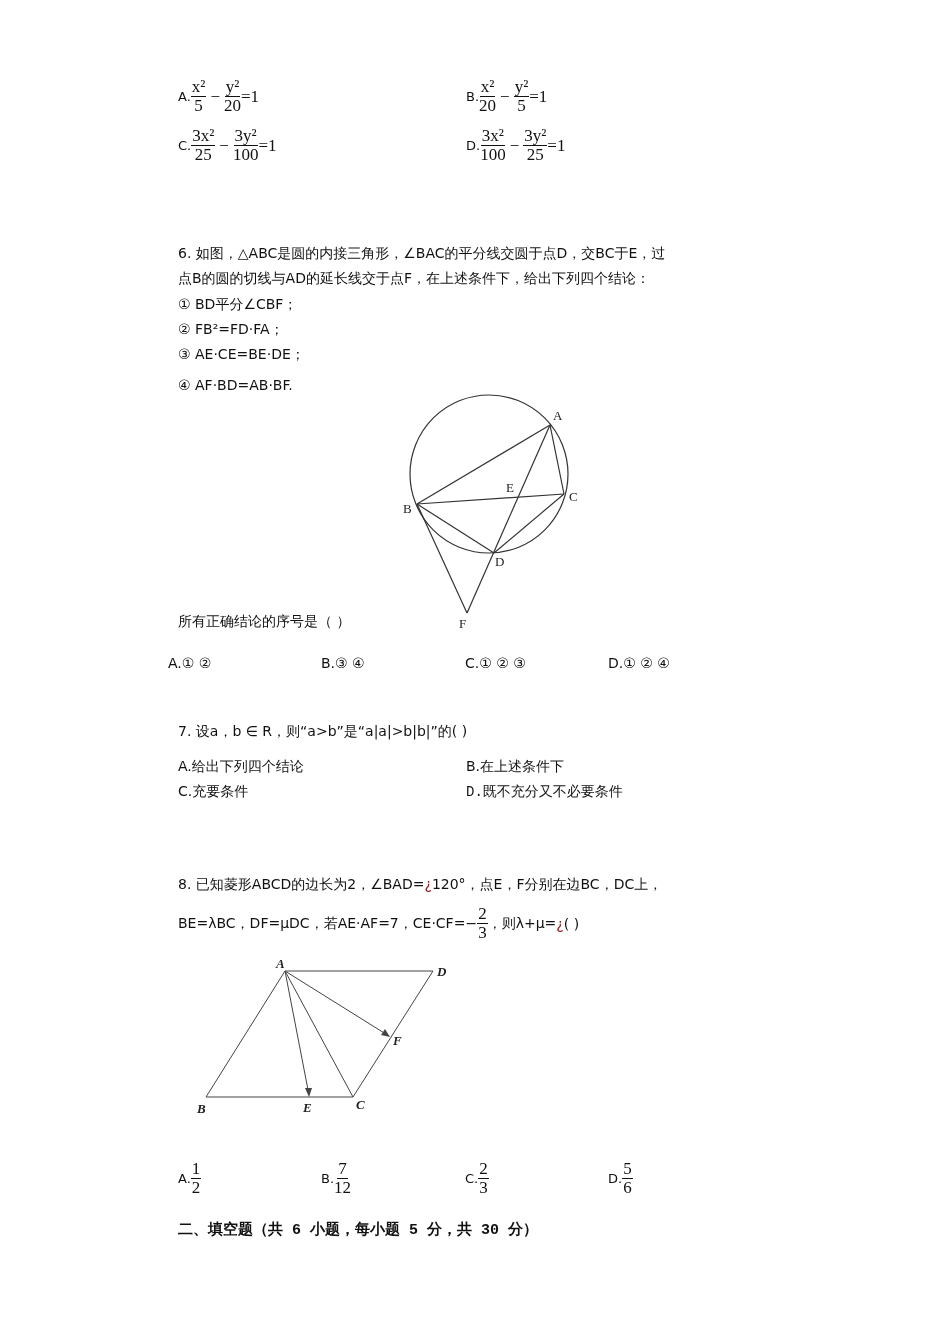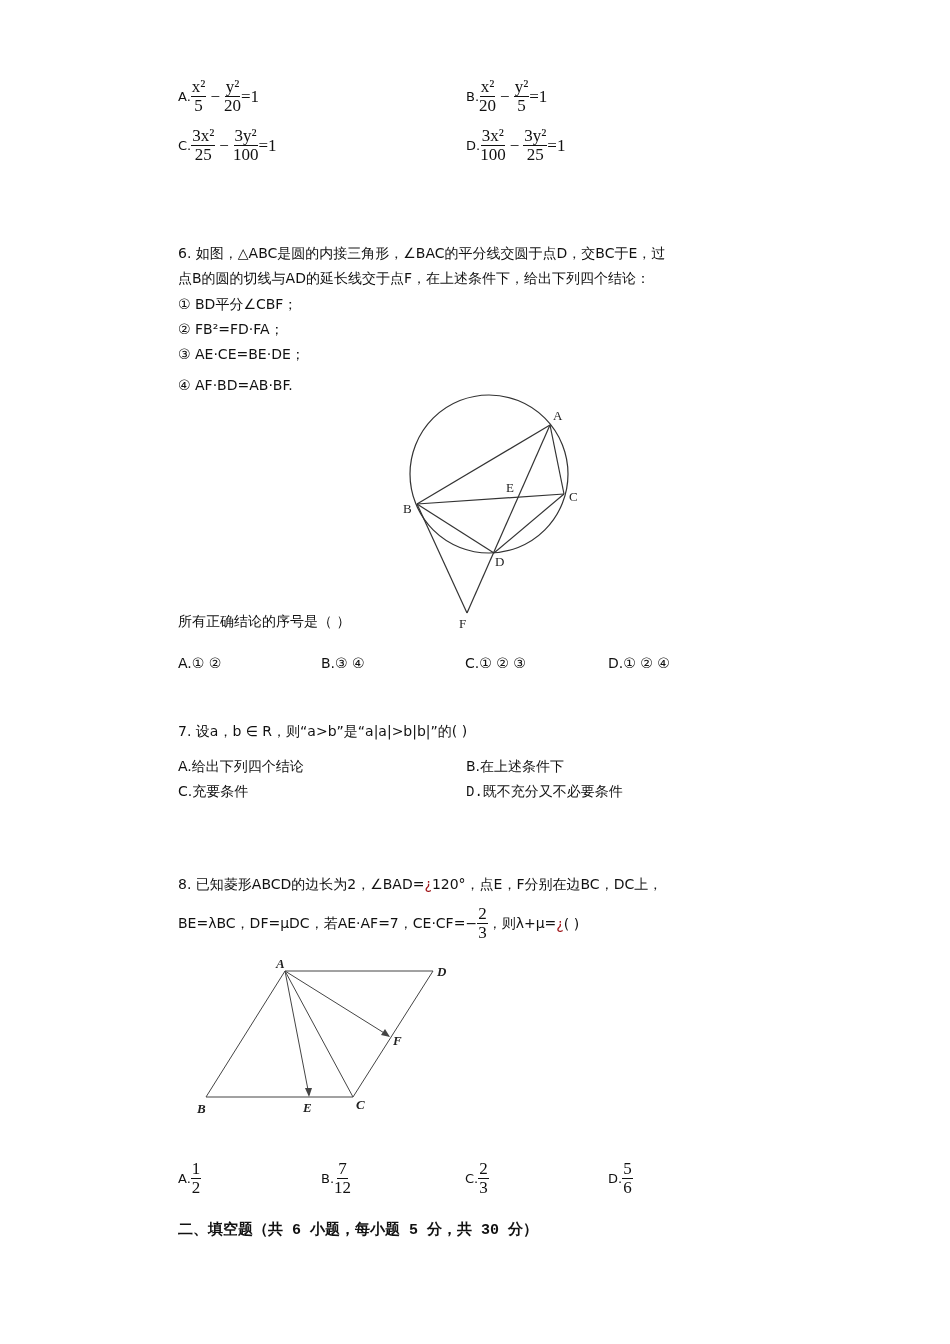--- a/index.html
+++ b/index.html
@@ -116,21 +116,21 @@
     <text x="276" y="968">A</text>
     <text x="437" y="976">D</text>
     <text x="197" y="1113">B</text>
     <text x="356" y="1109">C</text>
     <text x="303" y="1112">E</text>
     <text x="393" y="1045">F</text>
   </g>
 </svg>
 
 <div class="line" style="top:613px;">所有正确结论的序号是（  ）</div>
-<div class="opt" style="left:178px; top:655px;">A.① ②</div>
+<div class="opt" style="left:168px; top:655px;">A.① ②</div>
 <div class="opt" style="left:321px; top:655px;">B.③ ④</div>
 <div class="opt" style="left:465px; top:655px;">C.① ② ③</div>
 <div class="opt" style="left:608px; top:655px;">D.① ② ④</div>
 
 <div class="line" style="top:723px;">7. 设a，b ∈ R，则“a&gt;b”是“a|a|&gt;b|b|”的(                    )</div>
 <div class="opt" style="left:178px; top:758px;">A.给出下列四个结论</div>
 <div class="opt" style="left:466px; top:758px;">B.在上述条件下</div>
 <div class="opt" style="left:178px; top:783px;">C.充要条件</div>
 <div class="opt" style="left:466px; top:783px;font-family:Liberation Mono, monospace;">D.既不充分又不必要条件</div>
 

